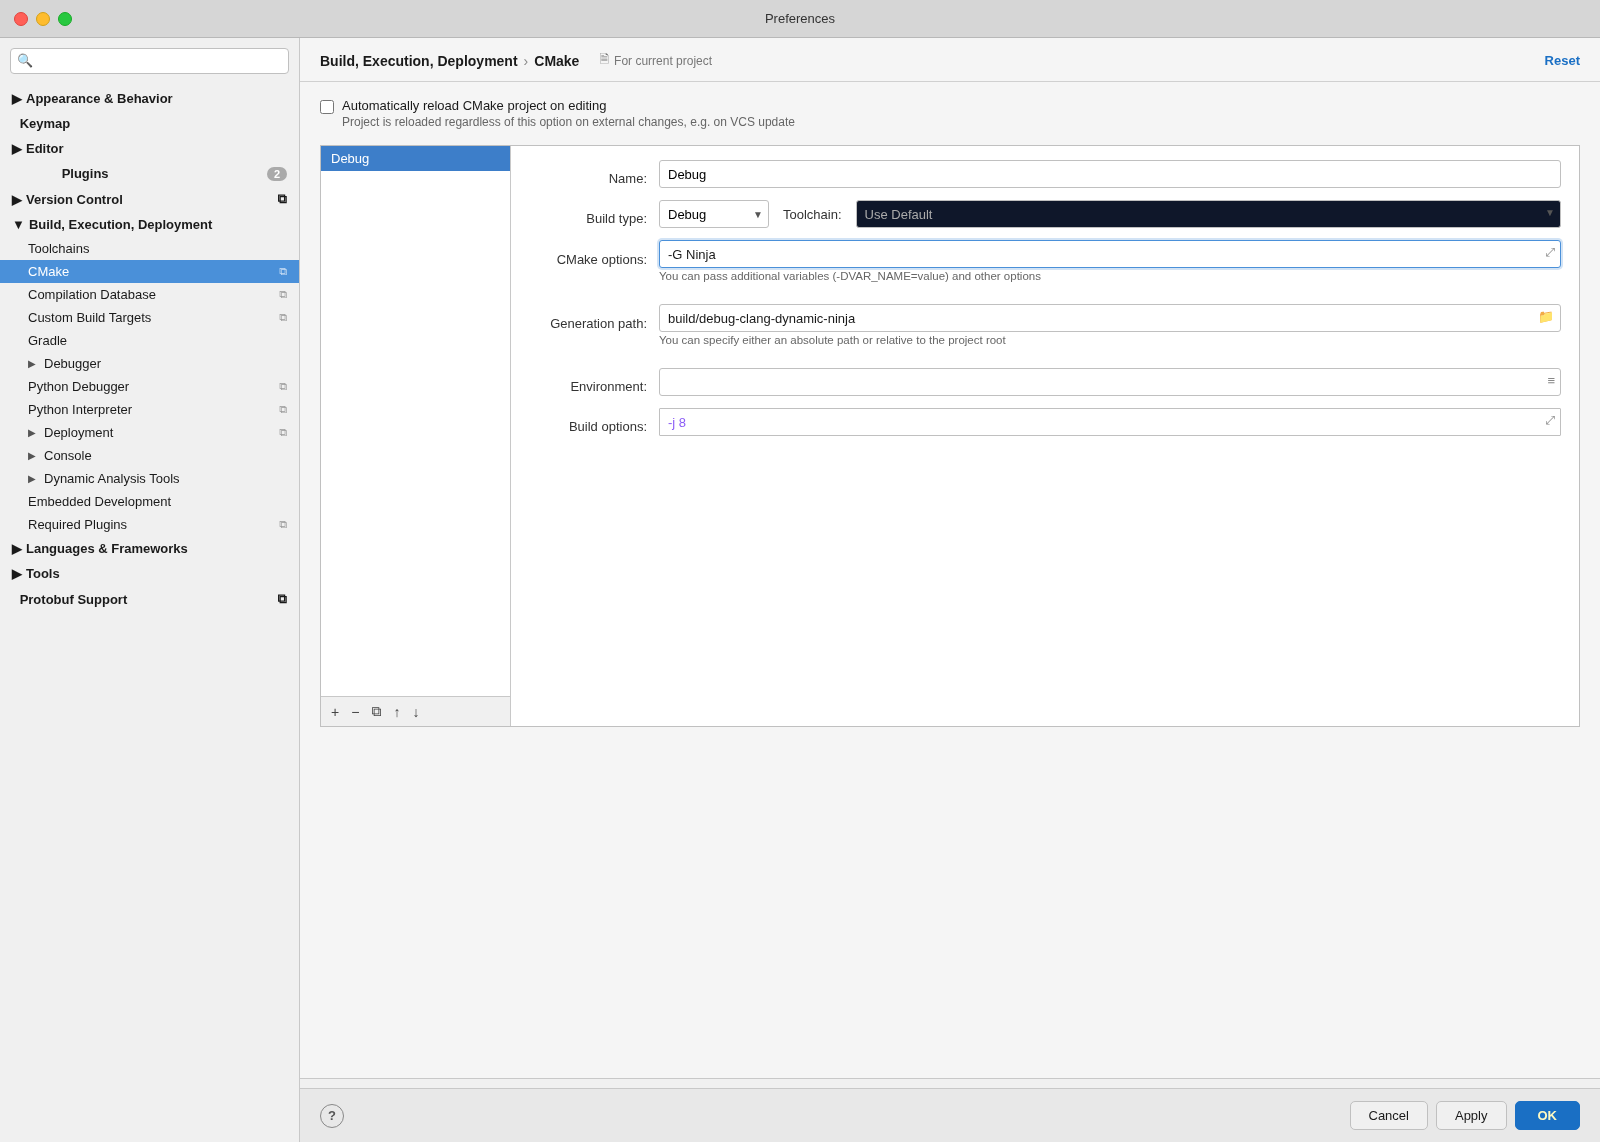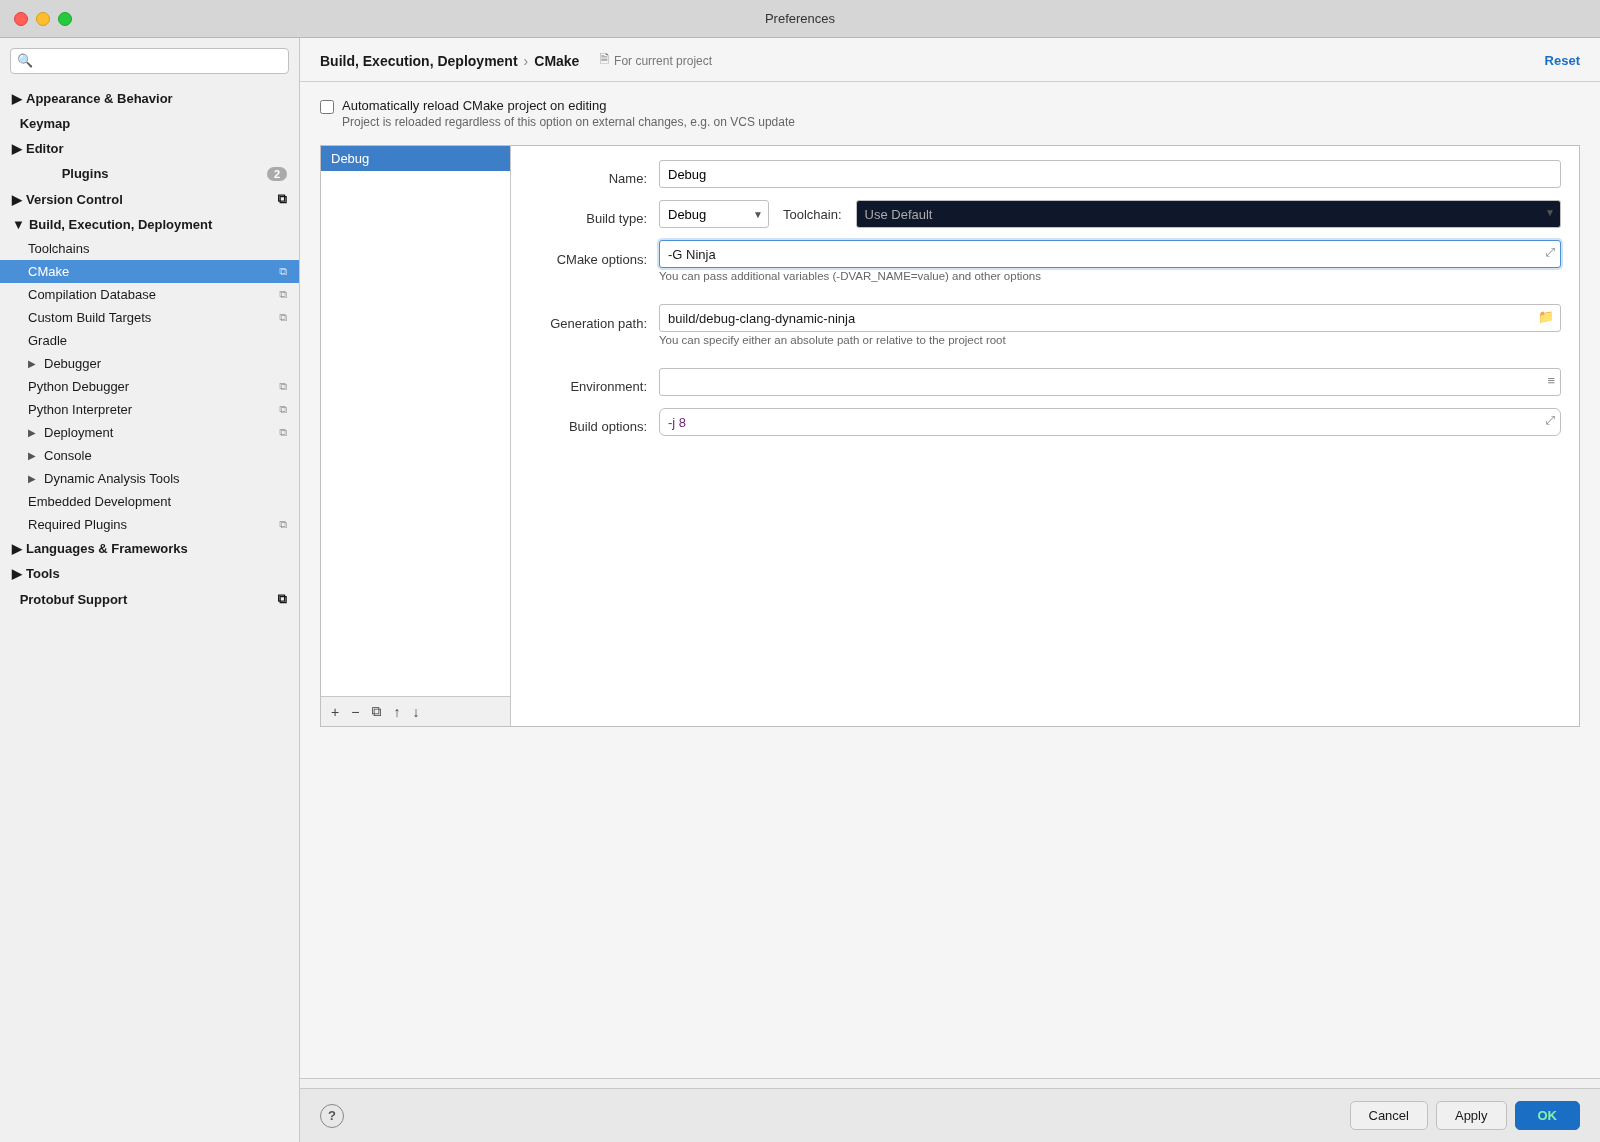--- a/index.html
+++ b/index.html
@@ -412,26 +412,26 @@
     }
 
     .build-opts-wrapper {
       flex: 1;
       position: relative;
     }
     .build-opts-input {
       width: 100%;
       height: 28px;
       border: 1px solid #c0c0c0;
-      border-radius: 6px;
+      border-radius: 1px;
       padding: 0 28px 0 8px;
       font-size: 13px;
       background: white;
       outline: none;
-      color: #701a75;
+      color: #8b5cf6;
     }
     .build-opts-expand {
       position: absolute;
       right: 6px;
       top: 5px;
       color: #888;
       font-size: 12px;
     }
 
     
@@ -478,21 +478,21 @@
       background: #f0f0f0;
       font-size: 13px;
       cursor: pointer;
       color: #1a1a1a;
     }
     .btn-ok {
       padding: 6px 22px;
       border: 1px solid #1a6fc4;
       border-radius: 5px;
       background: #1a6fc4;
-      color: #86efac;
+      color: #fef9c3;
       font-size: 13px;
       font-weight: 600;
       cursor: pointer;
     }
 
     .profiles-container {
       display: flex;
       border: 1px solid #c0c0c0;
       background: white;
     }

